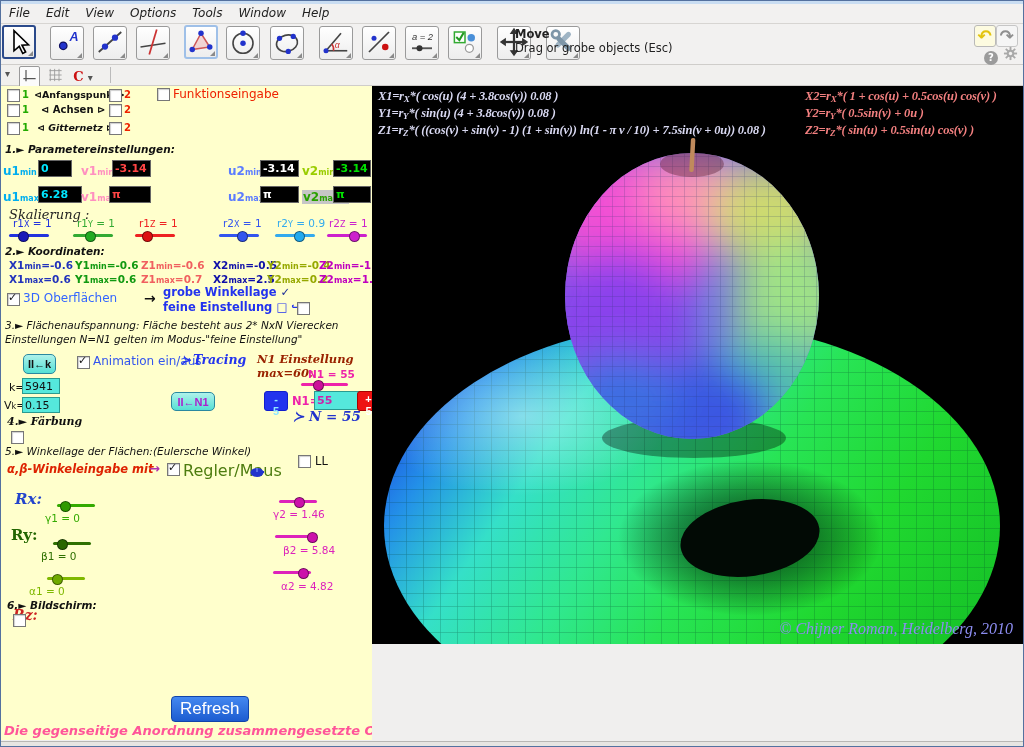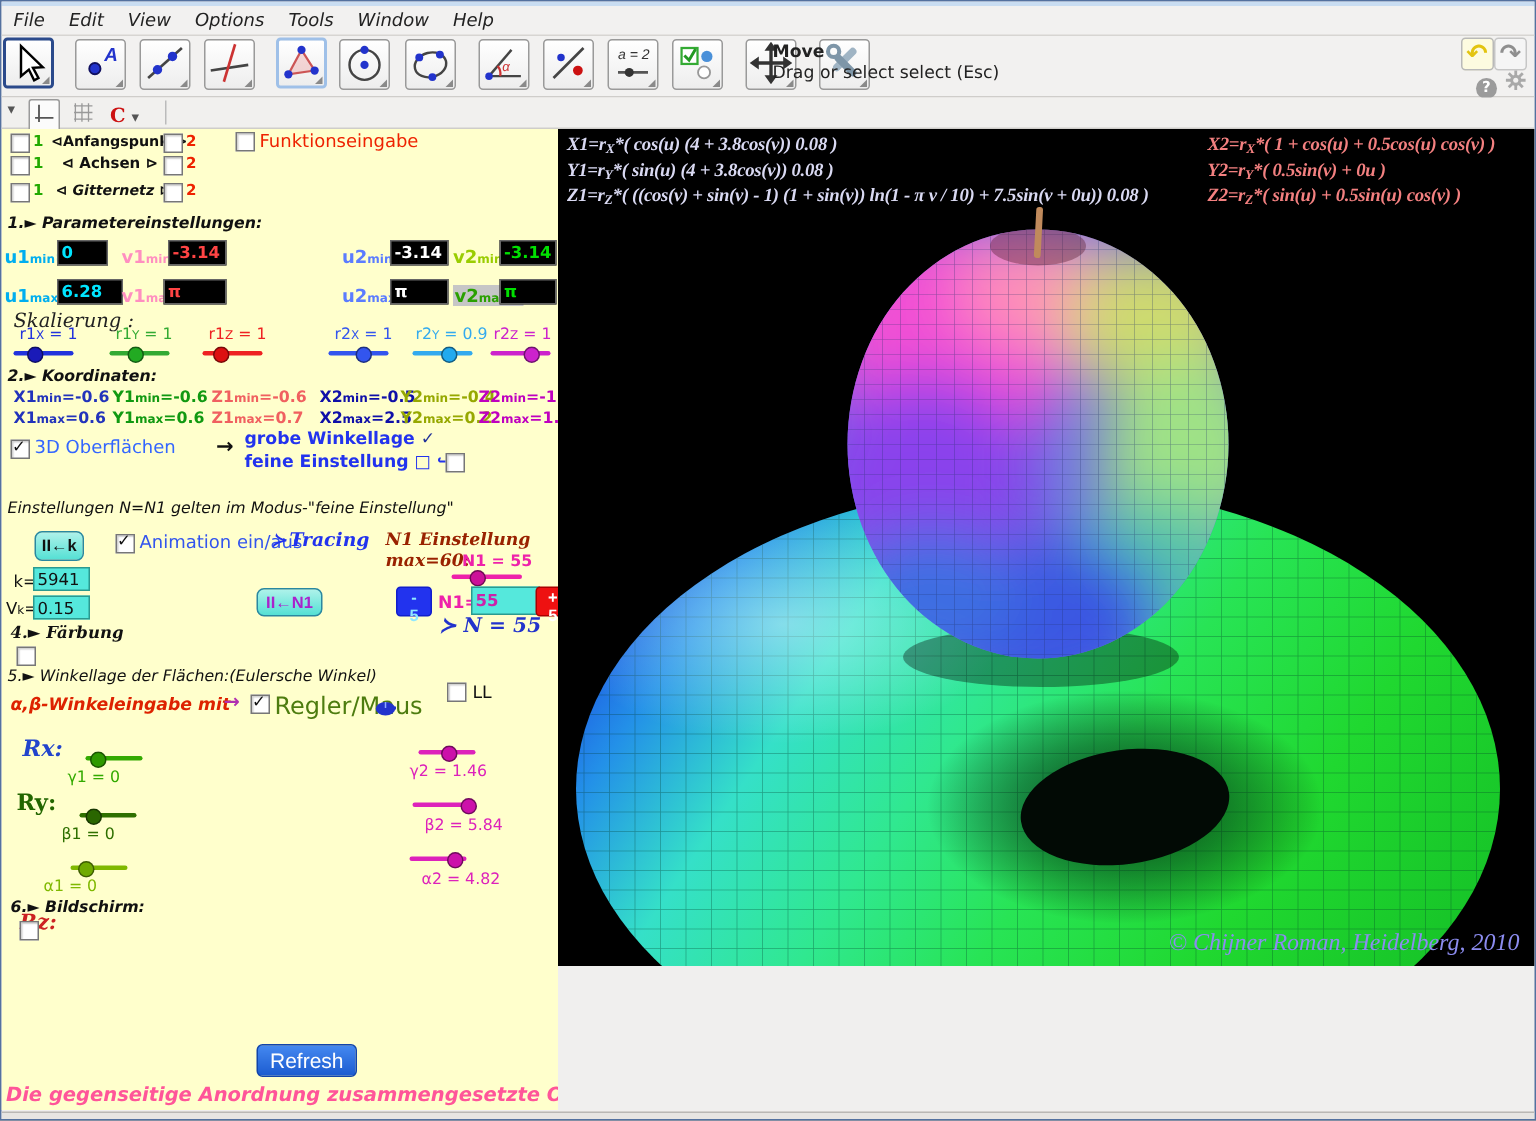--- a/index.html
+++ b/index.html
@@ -47,21 +47,21 @@
   .sl-lbl{position:absolute;font-size:10.5px;white-space:nowrap;}
   .c0{color:#2233dd}.c1{color:#33aa33}.c2{color:#ee2222}.c3{color:#3355ee}.c4{color:#33aaee}.c5{color:#cc22cc}
   .b0{background:#2233dd}.b1{background:#33aa33}.b2{background:#ee2222}.b3{background:#3355ee}.b4{background:#33aaee}.b5{background:#cc22cc}
   .k0{background:#1a1ab8}.k1{background:#22aa22}.k2{background:#dd1111}.k3{background:#3355ee}.k4{background:#22aaee}.k5{background:#cc22cc}
   .coord{position:absolute;font-size:10.5px;font-weight:bold;white-space:nowrap;}
   .cx1{color:#2233bb}.cy1{color:#119911}.cz1{color:#f06060}.cx2{color:#0f0fa8}.cy2{color:#96a800}.cz2{color:#bf00bf}
   .blue-it{color:#2233ee;font-weight:bold;}
   .btn-cy{position:absolute;background:linear-gradient(#aef2ea,#55e0d4);border:1.5px solid #2a88a0;border-radius:5px;font-size:11px;font-weight:bold;cursor:pointer;padding:0;}
   .btn-b5{position:absolute;background:#2233ee;color:#8fe8ff;border:1px solid #111ecc;border-radius:3px;font-size:11px;font-weight:bold;cursor:pointer;}
   .btn-r5{position:absolute;background:#ee1111;color:#fff;border:1px solid #aa0000;border-radius:3px;font-size:11px;font-weight:bold;cursor:pointer;}
-  .btn-refresh{position:absolute;background:linear-gradient(#4488f0,#1c5cd0);color:#fff;border:1px solid #1144aa;border-radius:4px;font-size:14px;cursor:pointer;padding:2px 8px;}
+  .btn-refresh{position:absolute;background:linear-gradient(#4488f0,#1c5cd0);color:#fff;border:1px solid #1144aa;border-radius:4px;font-size:17px;cursor:pointer;padding:2px 8px;}
   .serif-it{font-family:"DejaVu Serif",serif;font-style:italic;}
   .caption{position:absolute;color:#ff5599;font-style:italic;font-weight:bold;font-size:13px;white-space:nowrap;}
   
   .formula{position:absolute;font-family:"Liberation Serif","DejaVu Serif",serif;font-style:italic;font-weight:bold;font-size:12.5px;white-space:nowrap;letter-spacing:-0.2px;}
   .f-left{color:#d9d9f2;}
   .f-right{color:#f38080;}
   .fsub{font-size:9px;vertical-align:-2px;}
   .copyright{position:absolute;right:10px;bottom:6px;color:#8c8cf0;font-family:"Liberation Serif","DejaVu Serif",serif;font-style:italic;font-size:16px;white-space:nowrap;}
   .arrow-blk{font-weight:bold;color:#111;}
 </style>
@@ -141,21 +141,21 @@
             <path d="M22.5 12 L19 9.5 V14.5 Z"></path>
           </svg></span><span class="crn"></span></button><span class="tgap"></span>
     <button class="tbtn"><span><svg width="30" height="30" viewBox="0 0 24 24">
             <rect x="10.2" y="2" width="4" height="16" rx="2" fill="#9fb4c4" transform="rotate(45 12 10)"></rect>
             <rect x="10.2" y="6" width="4" height="15" rx="2" fill="#7e96a8" transform="rotate(-45 12 13)"></rect>
             <circle cx="6.2" cy="5.8" r="3" fill="none" stroke="#7e96a8" stroke-width="2.2"></circle>
           </svg></span><span class="crn"></span></button>
 
     <div class="tstatus">
       <b>Move</b><br>
-      <span>Drag or select select (Esc)</span>
+      <span>Drag or grobe objects (Esc)</span>
     </div>
     <div class="tr-icons">
       <span class="ico-undo">↶</span><span class="ico-redo">↷</span><br>
       <span class="ico-help">?</span>
       <span style="cursor:pointer;"><svg width="15" height="15" viewBox="0 0 16 16">
             <g stroke="#a9a9a9" stroke-width="2">
               <line x1="8" y1="1" x2="8" y2="15"></line>
               <line x1="1" y1="8" x2="15" y2="8"></line>
               <line x1="3" y1="3" x2="13" y2="13"></line>
               <line x1="13" y1="3" x2="3" y2="13"></line>
@@ -271,20 +271,21 @@
       <span class="coord cz2" style="left:318px;top:173px;"><span>Z2</span><span class="sb8">min</span><span>=-1.5</span></span>
       <span class="coord cz2" style="left:318px;top:187px;"><span>Z2</span><span class="sb8">max</span><span>=1.5</span></span>
 
       <span class="cb on" style="left:6px;top:207px;"></span>
       <span class="abs" style="left:22px;top:205px;color:#3366ff;font-size:12px;">3D Oberflächen</span>
       <span class="abs arrow-blk" style="left:143px;top:204px;font-size:14px;">→</span>
       <span class="abs blue-it" style="left:162px;top:199px;font-size:11.5px;"><span>grobe Winkellage</span> <span style="color:#223399;">✓</span></span>
       <span class="abs blue-it" style="left:162px;top:214px;font-size:11.5px;"><span>feine Einstellung</span> <span>□</span> <span>↪</span></span>
       <span class="cb" style="left:296px;top:216px;"></span>
 
+      <span class="abs seclbl" style="left:4px;top:233px;font-weight:normal;">3.► Flächenaufspannung: Fläche  besteht aus 2* NxN  Vierecken</span>
       <span class="abs seclbl" style="left:4px;top:247px;font-weight:normal;">Einstellungen N=N1 gelten im Modus-"feine  Einstellung"</span>
 
       <button class="btn-cy" style="left:22px;top:268px;width:33px;height:20px;color:#111;">II←k</button>
       <span class="cb on" style="left:76px;top:270px;"></span>
       <span class="abs" style="left:92px;top:268px;color:#3355ee;font-size:12px;">Animation ein/aus</span>
       <span class="abs serif-it blue-it" style="left:180px;top:267px;font-size:12px;">≻</span>
       <span class="abs serif-it blue-it" style="left:192px;top:266px;font-size:12.5px;">Tracing</span>
       <span class="abs serif-it" style="left:256px;top:266px;font-size:11.5px;font-weight:bold;color:#992200;">N1 Einstellung max=60:</span>
 
       <span class="abs" style="left:8px;top:295px;font-size:11px;color:#111;">k=</span>

